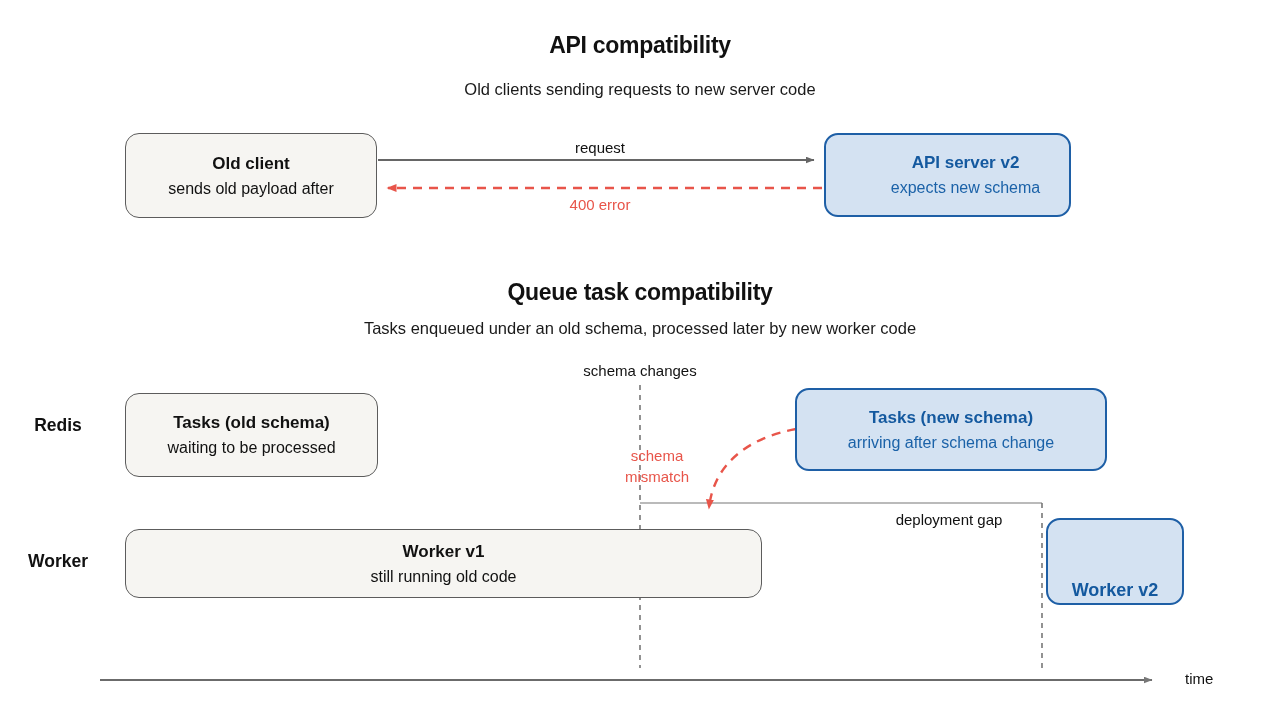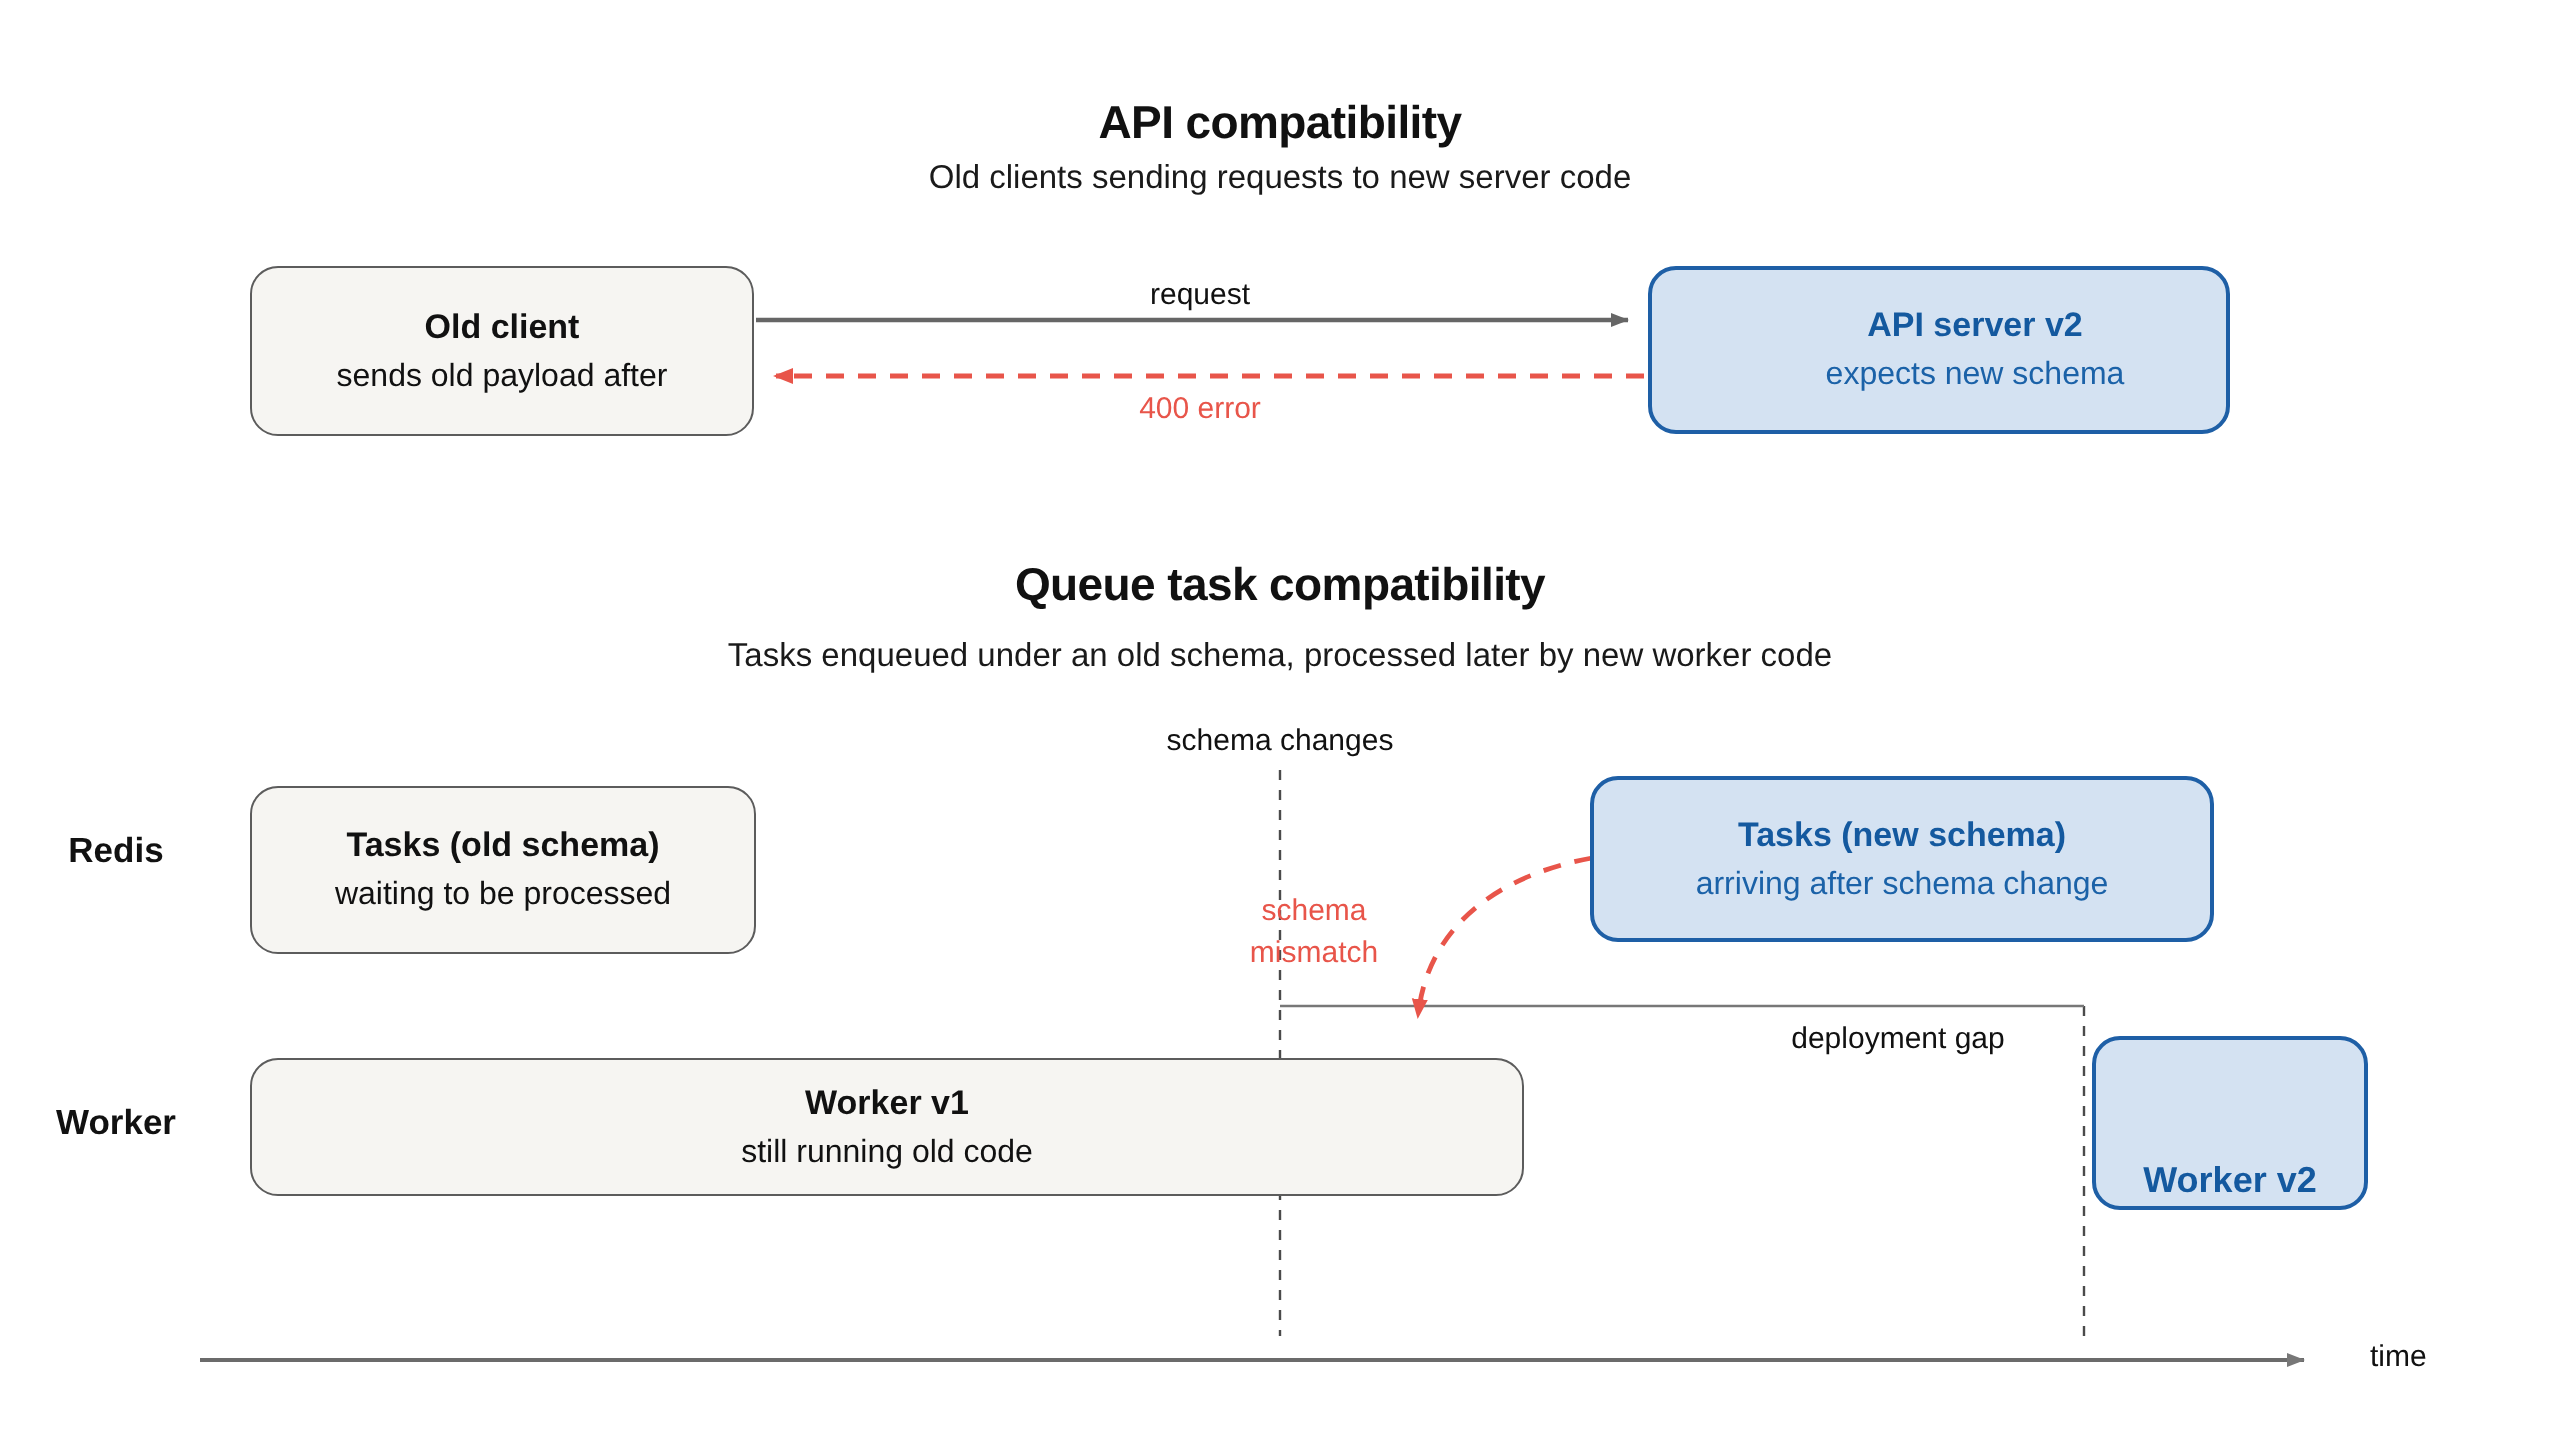--- a/index.html
+++ b/index.html
@@ -109,29 +109,29 @@
 
     <line x1="1042" y1="503" x2="1042" y2="668" stroke="#4a4a4a" stroke-width="1.2" stroke-dasharray="5 5"></line>
 
     <line x1="640" y1="503" x2="1042" y2="503" stroke="#777777" stroke-width="1.2"></line>
 
     <path d="M 796 429 C 752 437 714 461 709 508" fill="none" stroke="#e8554a" stroke-width="2.4" stroke-dasharray="9 7" marker-end="url(#arrow-red)"></path>
 
     <line x1="100" y1="680" x2="1152" y2="680" stroke="#6b6b6b" stroke-width="2" marker-end="url(#arrow-gray2)"></line>
   </svg>
 
-  <div class="section-title" style="top:48px;">API compatibility</div>
+  <div class="section-title" style="top:32px;">API compatibility</div>
   <div class="section-subtitle" style="top:80px;">Old clients sending requests to new server code</div>
 
   <div class="node gray" style="left:125px; top:133px; width:252px; height:85px;">
     <div class="node-title">Old client</div>
     <div class="node-sub">sends old payload after</div>
   </div>
 
-  <div class="node blue" style="left:824px; top:133px; width:291px; height:84px;padding-left:36px;">
+  <div class="node blue" style="left:824px; top:133px; width:247px; height:84px;padding-left:36px;">
     <div class="node-title">API server v2</div>
     <div class="node-sub">expects new schema</div>
   </div>
 
   <div class="float-label" style="left:600px; top:139px;">request</div>
   <div class="float-label red" style="left:600px; top:194px;">400 error</div>
 
   <div class="section-title" style="top:279px;">Queue task compatibility</div>
   <div class="section-subtitle" style="top:319px;">Tasks enqueued under an old schema, processed later by new worker code</div>
 

